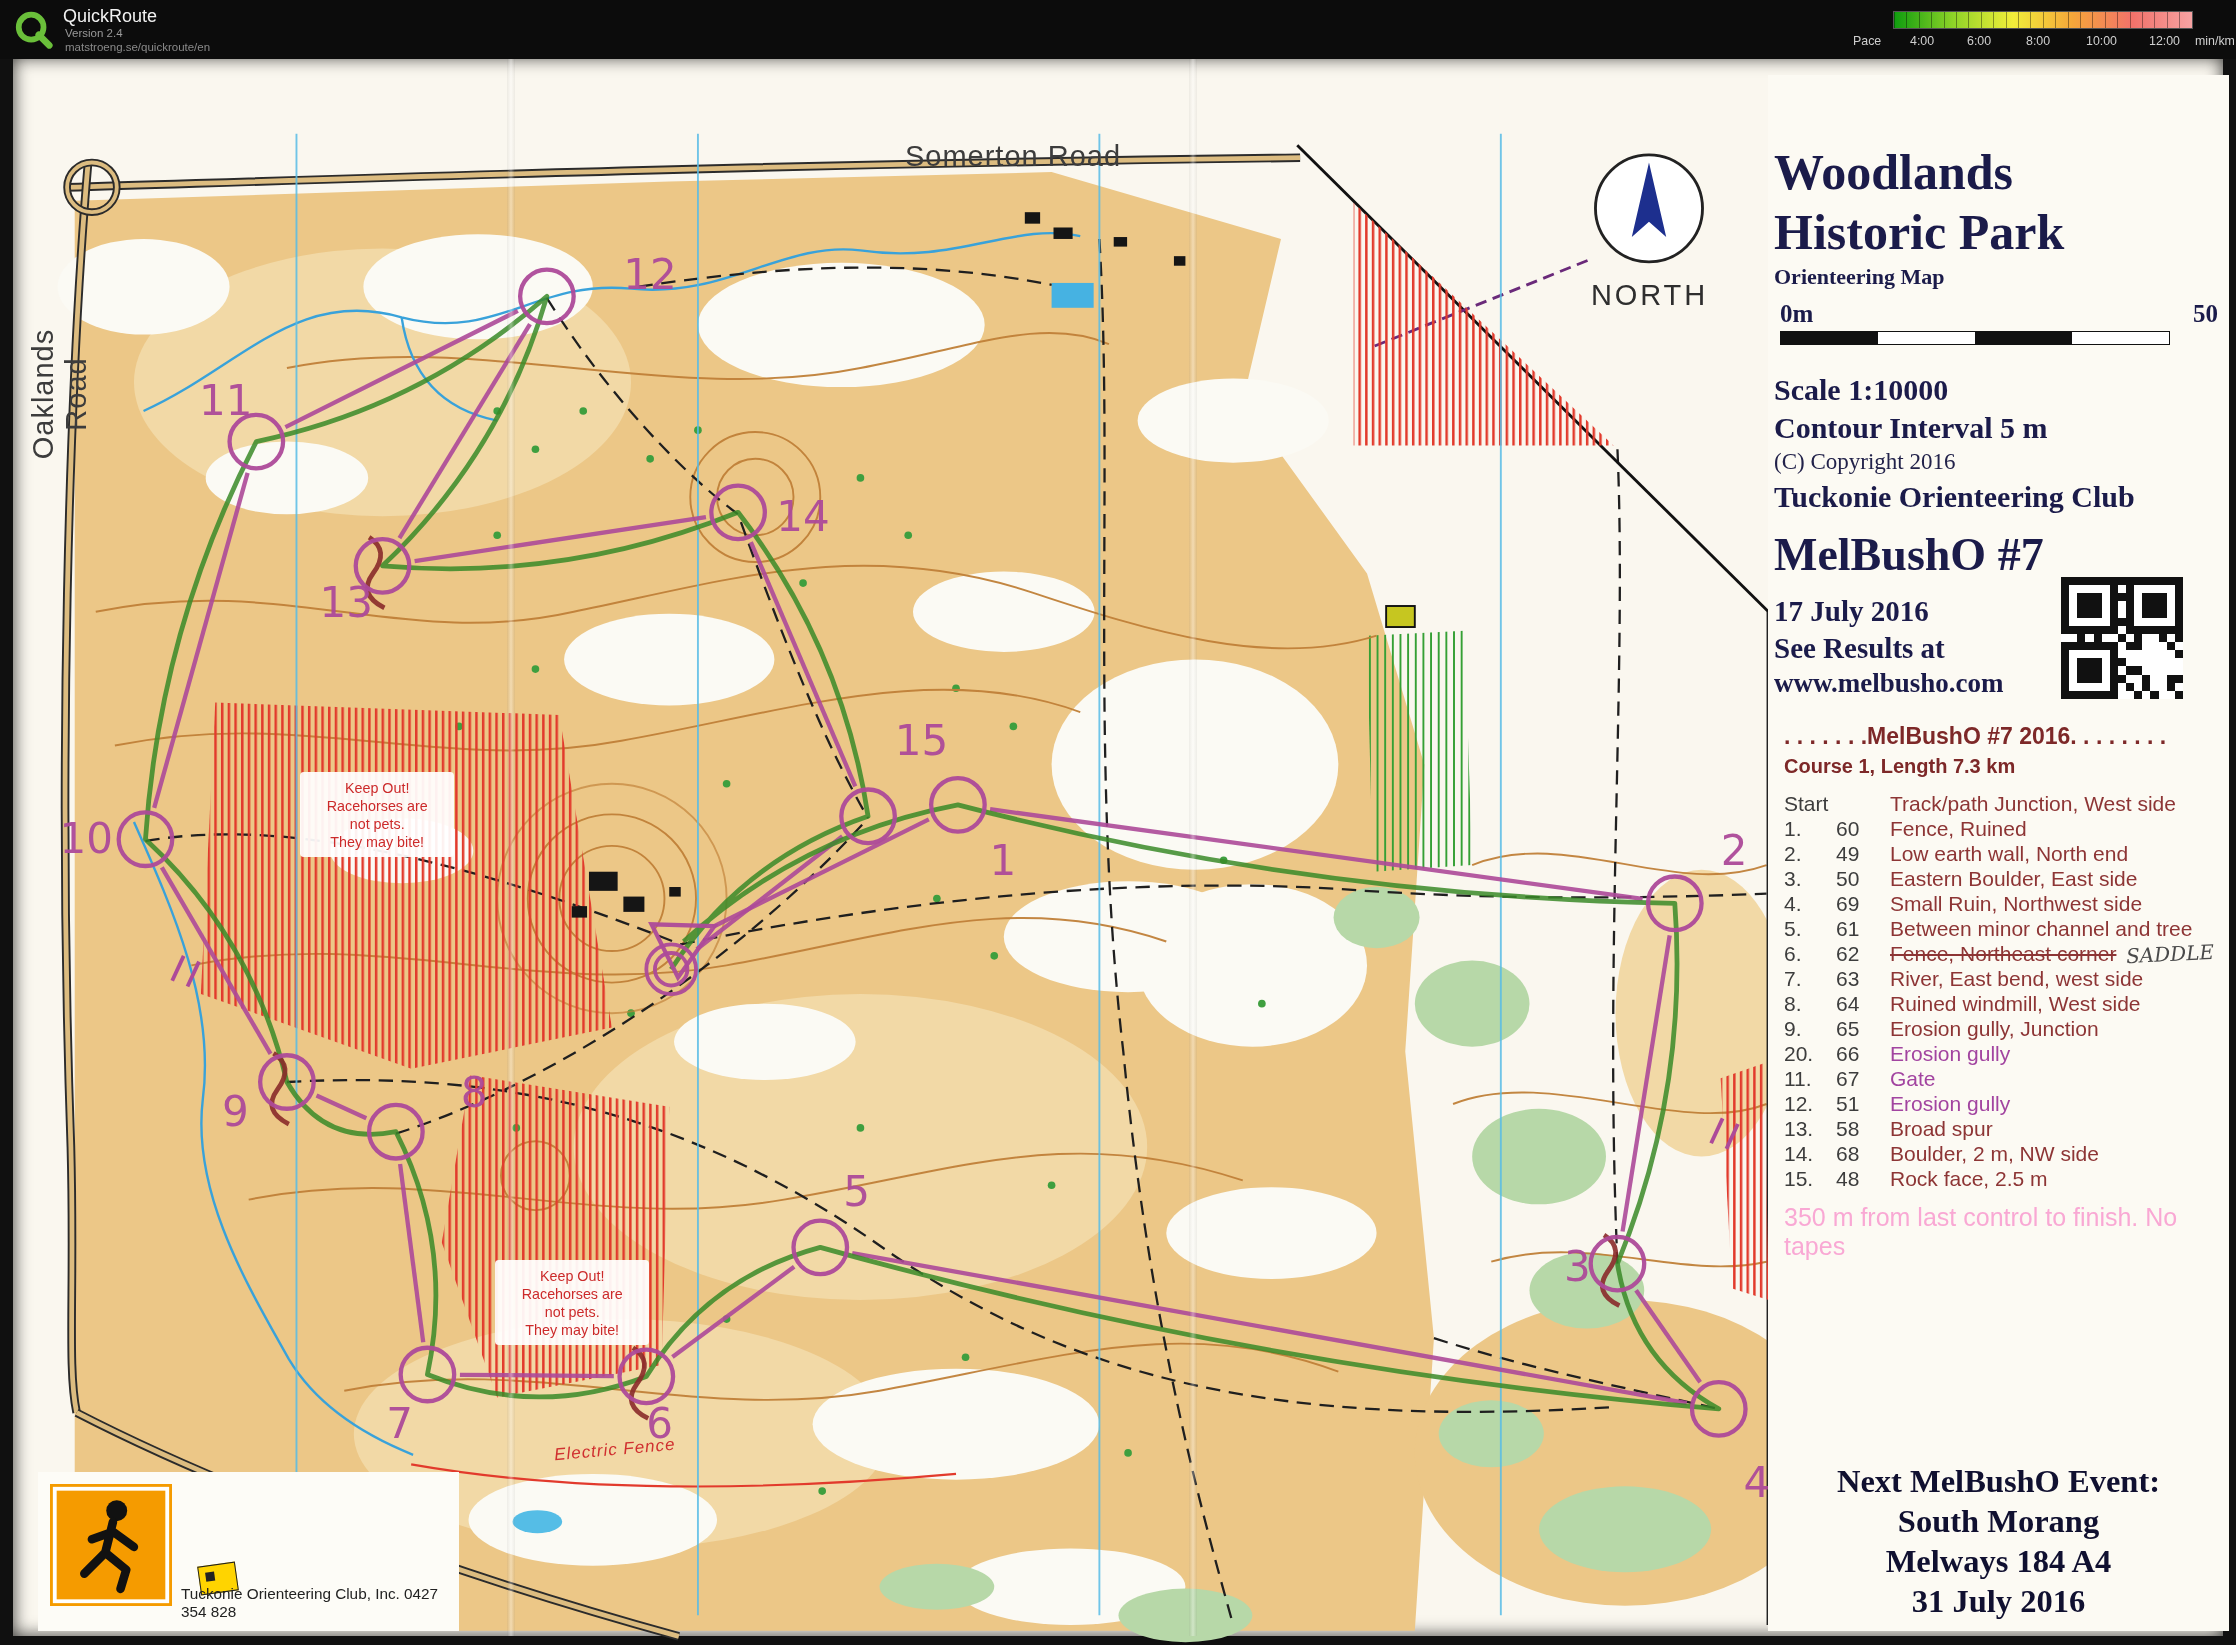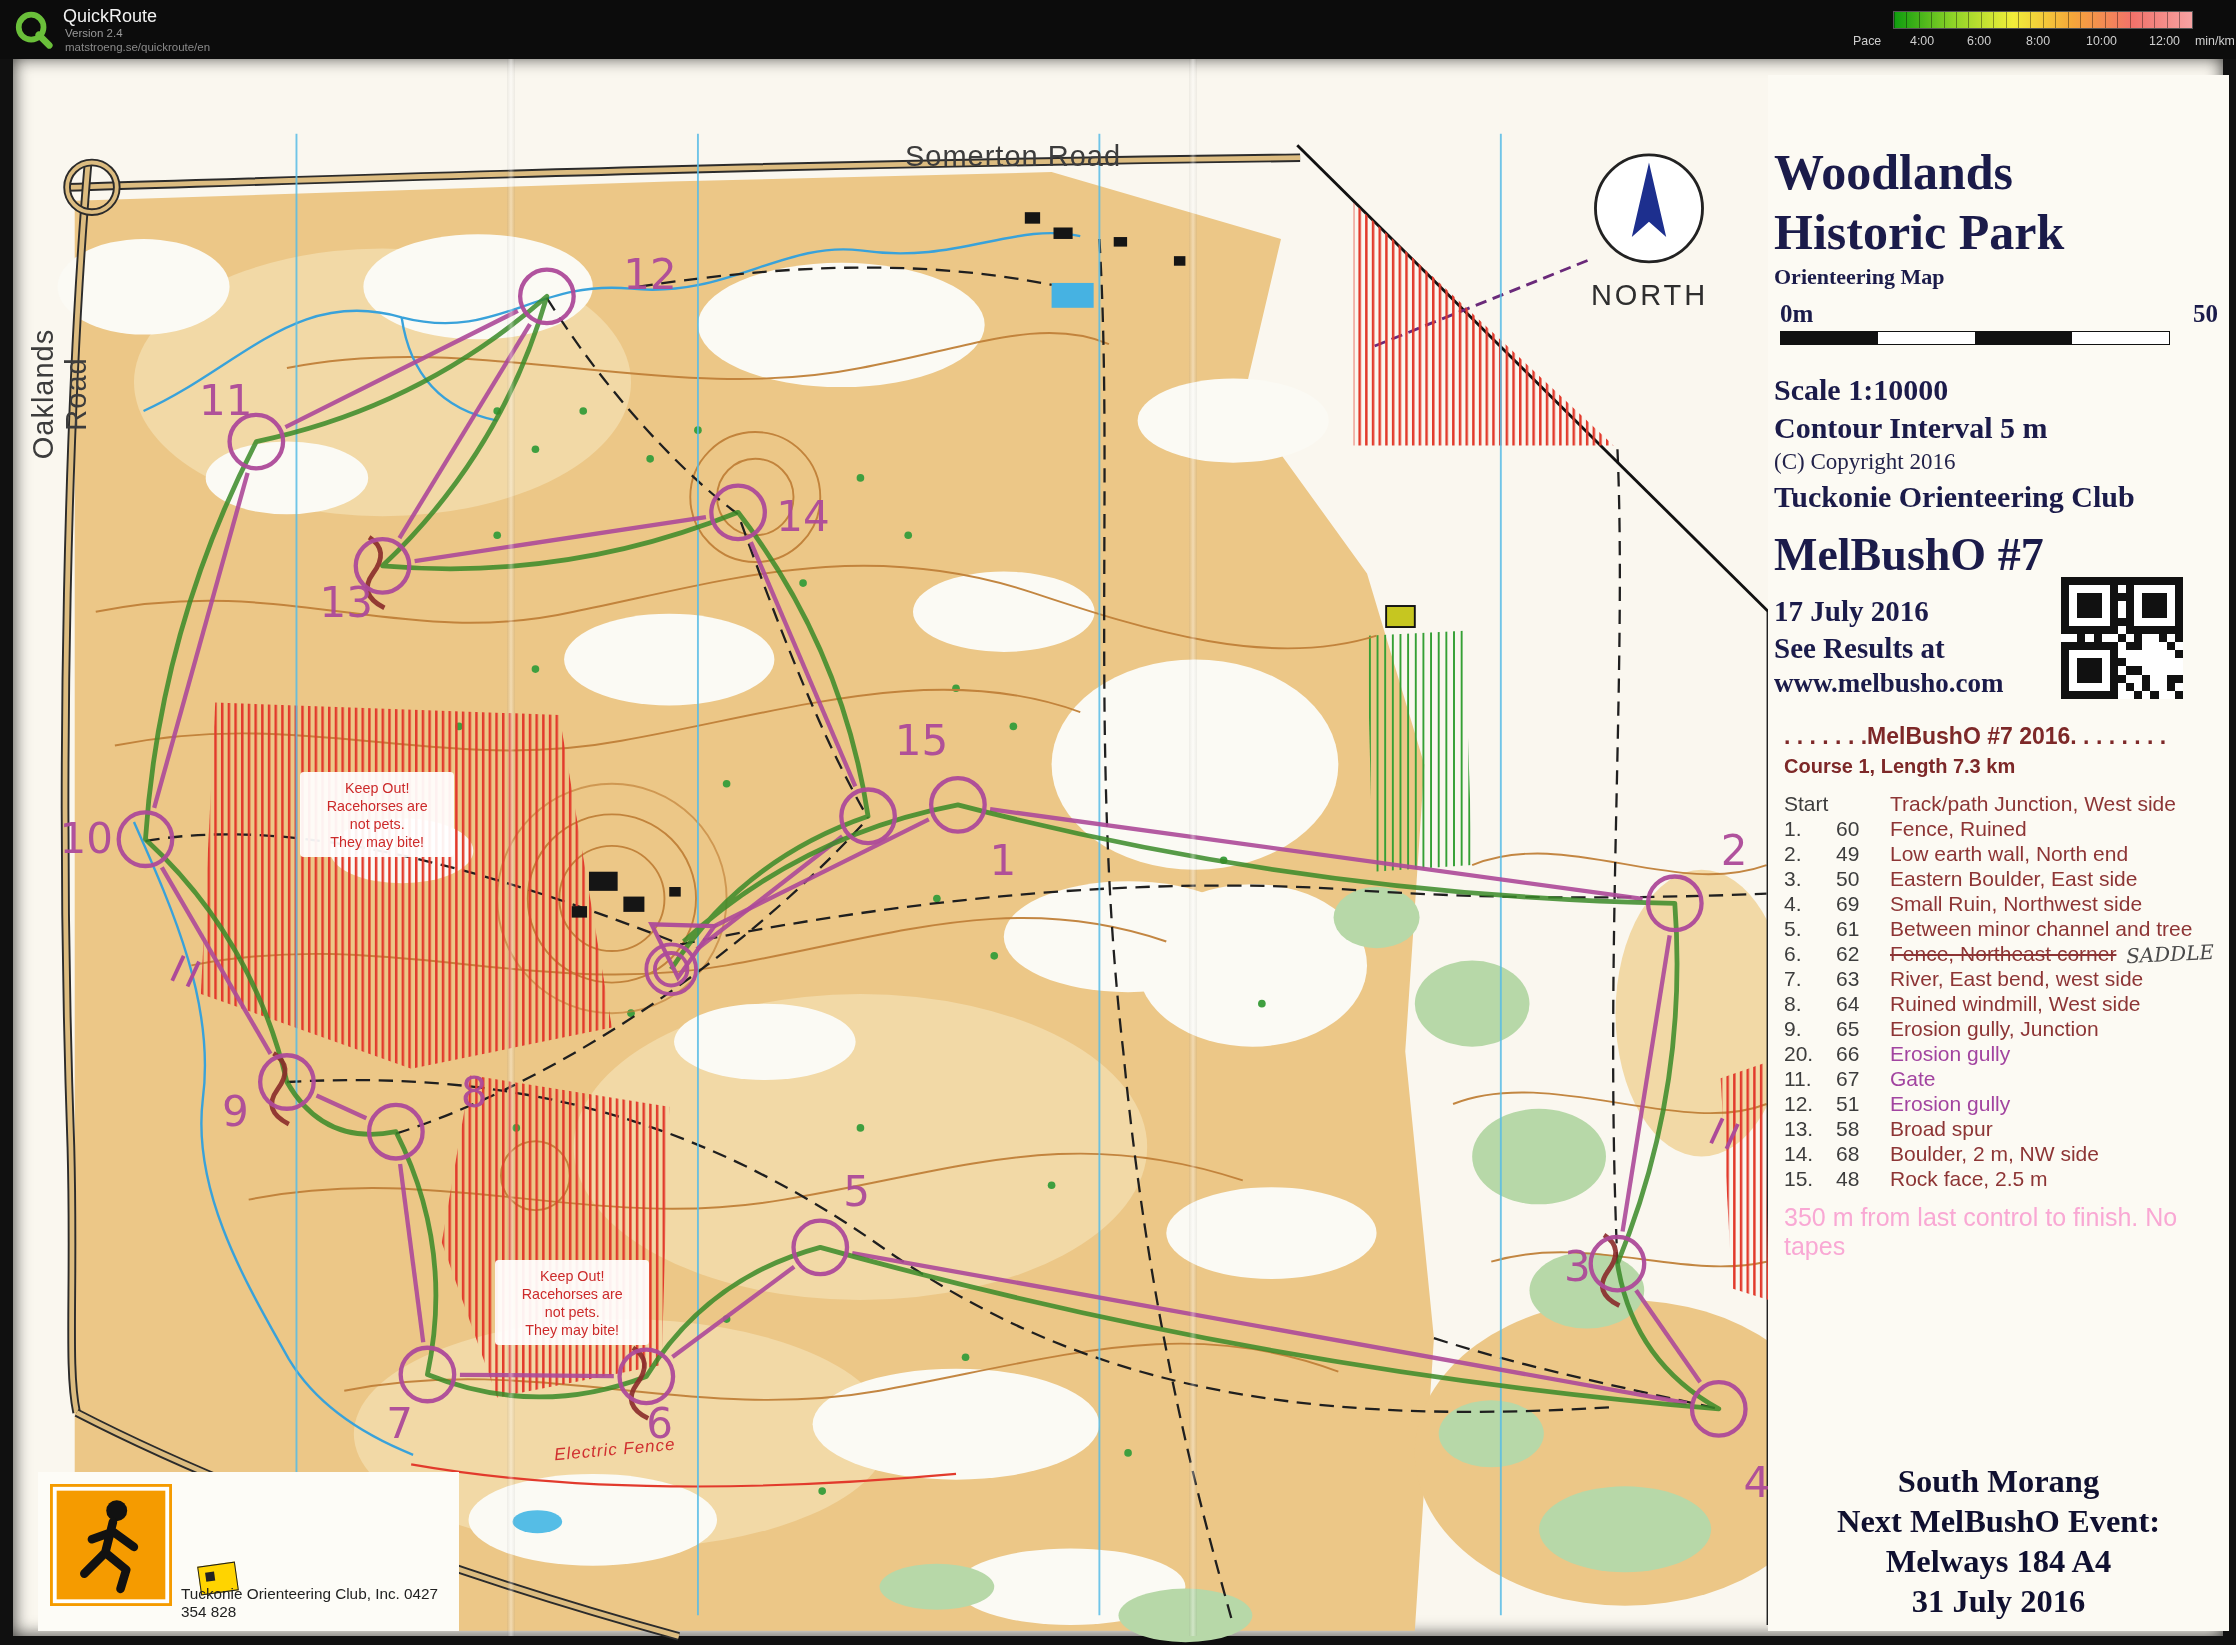--- a/index.html
+++ b/index.html
@@ -581,22 +581,22 @@
     </div>
     <div class="crow">
       <span class="cnum">15.</span>
       <span class="ccode">48</span>
       <span class="cdesc"><span>Rock face, 2.5 m</span></span>
     </div>
   </div>
 <div id="cd-footer" class="abs">350 m from last control to finish. No tapes</div>
 
 <div id="next-event" class="abs">
+  <div>Next MelBushO Event:</div>
   <div>South Morang</div>
-  <div>Next MelBushO Event:</div>
   <div>Melways 184 A4</div>
   <div>31 July 2016</div>
 </div>
 
 <div id="club-block" class="abs">
   <svg id="club-logo" viewBox="0 0 128 128">
     <rect x="0" y="0" width="128" height="128" fill="#f59b00"></rect>
     <rect x="5" y="5" width="118" height="118" fill="none" stroke="#fff" stroke-width="4"></rect>
     <circle cx="70" cy="28" r="11" fill="#111"></circle>
     <path d="M66,40 L58,72 M58,72 L36,94 M58,72 L80,90 L74,110 M44,58 L66,50 L88,66" stroke="#111" stroke-width="9" fill="none" stroke-linecap="round" stroke-linejoin="round"></path>

